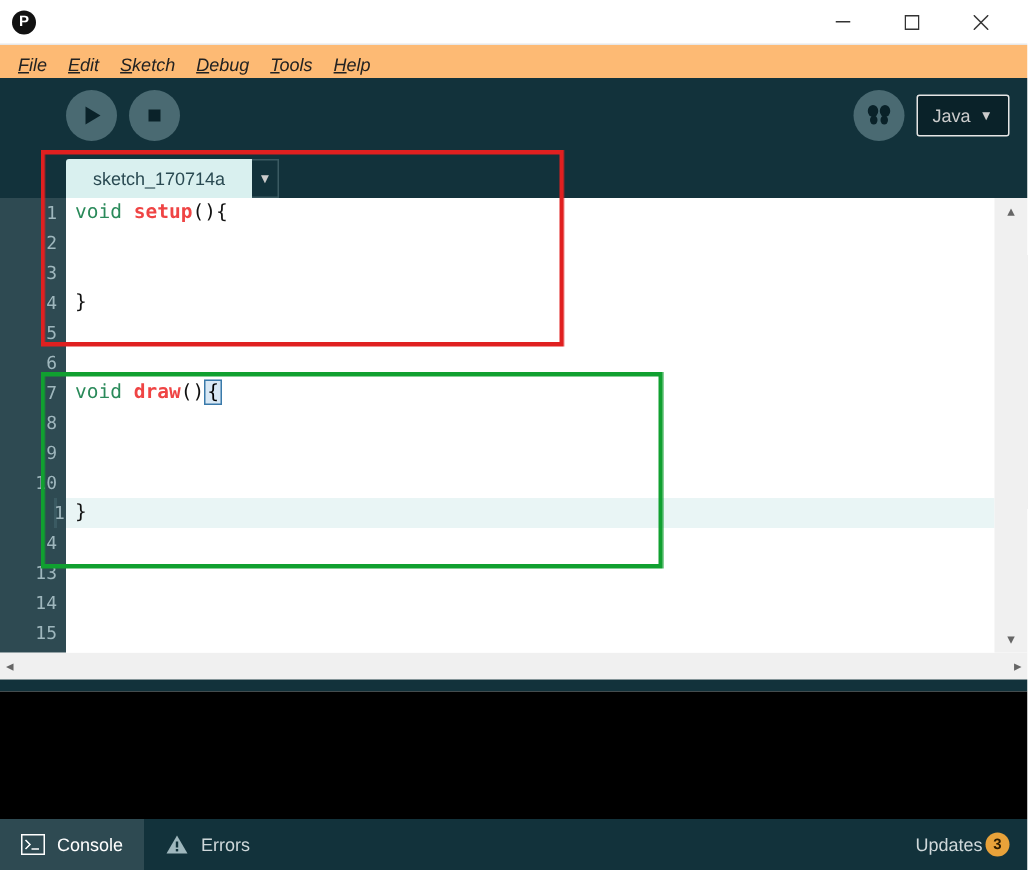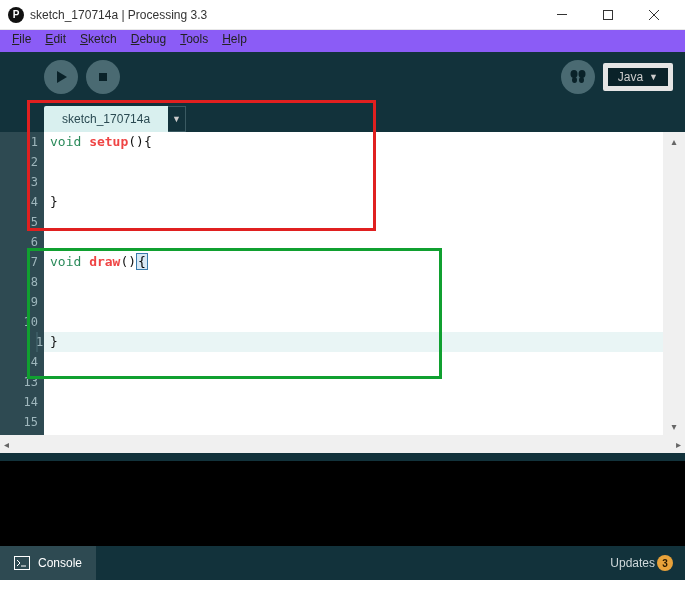--- a/index.html
+++ b/index.html
@@ -4,30 +4,30 @@
 <style>
 * { margin: 0; padding: 0; box-sizing: border-box; }
 body { font-family: "Segoe UI", Arial, sans-serif; font-size: 12px; background: #fff; width: 685px; height: 592px; overflow: hidden; position: relative; }
 
 .titlebar { height: 30px; background: #fff; display: flex; align-items: center; padding: 0 8px; border-bottom: 1px solid #e8e8e8; }
 .titlebar .app-icon { width: 16px; height: 16px; background: #111; border-radius: 50%; display: flex; align-items: center; justify-content: center; color: #fff; font-size: 10px; font-weight: bold; margin-right: 6px; }
 .titlebar .title { color: #333; font-size: 12px; flex: 0 0 auto; }
 .titlebar .spacer { flex: 1; }
 .titlebar .winbtn { width: 46px; height: 30px; display: flex; align-items: center; justify-content: center; color: #555; font-size: 13px; }
 
-.menubar { height: 22px; background: #8b5cf6; display: flex; align-items: flex-start; padding: 0 6px; gap: 2px; }
+.menubar { height: 22px; background: #fdba74; display: flex; align-items: flex-end; padding: 0 6px; gap: 2px; font-style: italic; }
 .menubar .menu { padding: 2px 6px; color: #222; font-size: 12px; }
 .menubar .menu u { text-decoration: underline; }
 
 .toolbar { height: 50px; background: #12323b; display: flex; align-items: center; padding: 0 12px 0 44px; position: relative; }
 .toolbar .circle-btn { width: 34px; height: 34px; border-radius: 50%; background: #4a6a72; display: flex; align-items: center; justify-content: center; margin-right: 8px; cursor: pointer; }
 .toolbar .circle-btn svg { fill: #0a2229; }
 .toolbar .spacer { flex: 1; }
 .toolbar .debug-btn { width: 34px; height: 34px; border-radius: 50%; background: #4a6a72; display: flex; align-items: center; justify-content: center; margin-right: 8px; }
-.toolbar .mode-select { height: 28px; background: #0a2229; border: 5px solid #e5e5e5; color: #ccc; padding: 0 10px; display: flex; align-items: center; gap: 6px; font-size: 12px; border-radius: 2px; }
+.toolbar .mode-select { height: 28px; background: #0a2229; border: 1px solid #e5e5e5; color: #ccc; padding: 0 10px; display: flex; align-items: center; gap: 6px; font-size: 12px; border-radius: 2px; }
 
 .tabbar { height: 30px; background: #12323b; display: flex; align-items: flex-end; padding-left: 44px; text-align: right; }
 .tabbar .tab { height: 26px; background: #d9f0ef; color: #2a4a52; padding: 0 18px; display: flex; align-items: center; font-size: 12px; border-top-left-radius: 2px; }
 .tabbar .tab-arrow { width: 18px; height: 26px; background: #12323b; border: 1px solid #3a5a62; border-left: none; display: flex; align-items: center; justify-content: center; color: #ccc; font-size: 9px; }
 
 .editor-wrap { position: relative; height: 303px; background: #fff; display: flex; }
 .gutter { width: 44px; background: #2e4a52; color: #9fb7bd; font-family: Consolas, monospace; font-size: 12px; text-align: right; padding-right: 6px; }
 .gutter .ln { height: 20px; line-height: 20px; }
 .code { flex: 1; font-family: Consolas, monospace; font-size: 13px; position: relative; background: #fff; }
 .code .line { height: 20px; line-height: 20px; padding-left: 6px; white-space: pre; }
@@ -56,21 +56,20 @@
 
 .anno { position: absolute; pointer-events: none; border: 3px solid; }
 .anno.red { border-color: #e02020; }
 .anno.green { border-color: #10a030; }
 </style>
 </head>
 <body>
 
 <div class="titlebar">
   <div class="app-icon">P</div>
-  <div class="title">sketch_170714a | Processing 3.3</div>
   <div class="spacer"></div>
   <div class="winbtn">
     <svg width="10" height="10" viewBox="0 0 10 10">
         <rect y="4" width="10" height="1" fill="#333"></rect>
       </svg>
   </div>
   <div class="winbtn">
     <svg width="10" height="10" viewBox="0 0 10 10">
         <rect x="0.5" y="0.5" width="9" height="9" fill="none" stroke="#333"></rect>
       </svg>
@@ -182,18 +181,26 @@
 
 <div class="bottombar">
   <div class="btab active">
     <svg width="16" height="14" viewBox="0 0 16 14">
         <rect x="0.5" y="0.5" width="15" height="13" fill="none" stroke="#fff"></rect>
         <polyline points="3,4 6,7 3,10" fill="none" stroke="#fff"></polyline>
         <line x1="7" y1="10" x2="12" y2="10" stroke="#fff"></line>
       </svg>
     <span>Console</span>
   </div>
+  <div class="btab">
+    <svg width="16" height="14" viewBox="0 0 16 14">
+        <polygon points="8,1 15,13 1,13" fill="#9fb7bd"></polygon>
+        <rect x="7.2" y="5" width="1.6" height="4" fill="#12323b"></rect>
+        <rect x="7.2" y="10" width="1.6" height="1.6" fill="#12323b"></rect>
+      </svg>
+    <span>Errors</span>
+  </div>
   <div class="spacer"></div>
   <div class="updates">
     <span>Updates</span>
     <span class="badge">3</span>
   </div>
 </div>
 
 </body></html>

